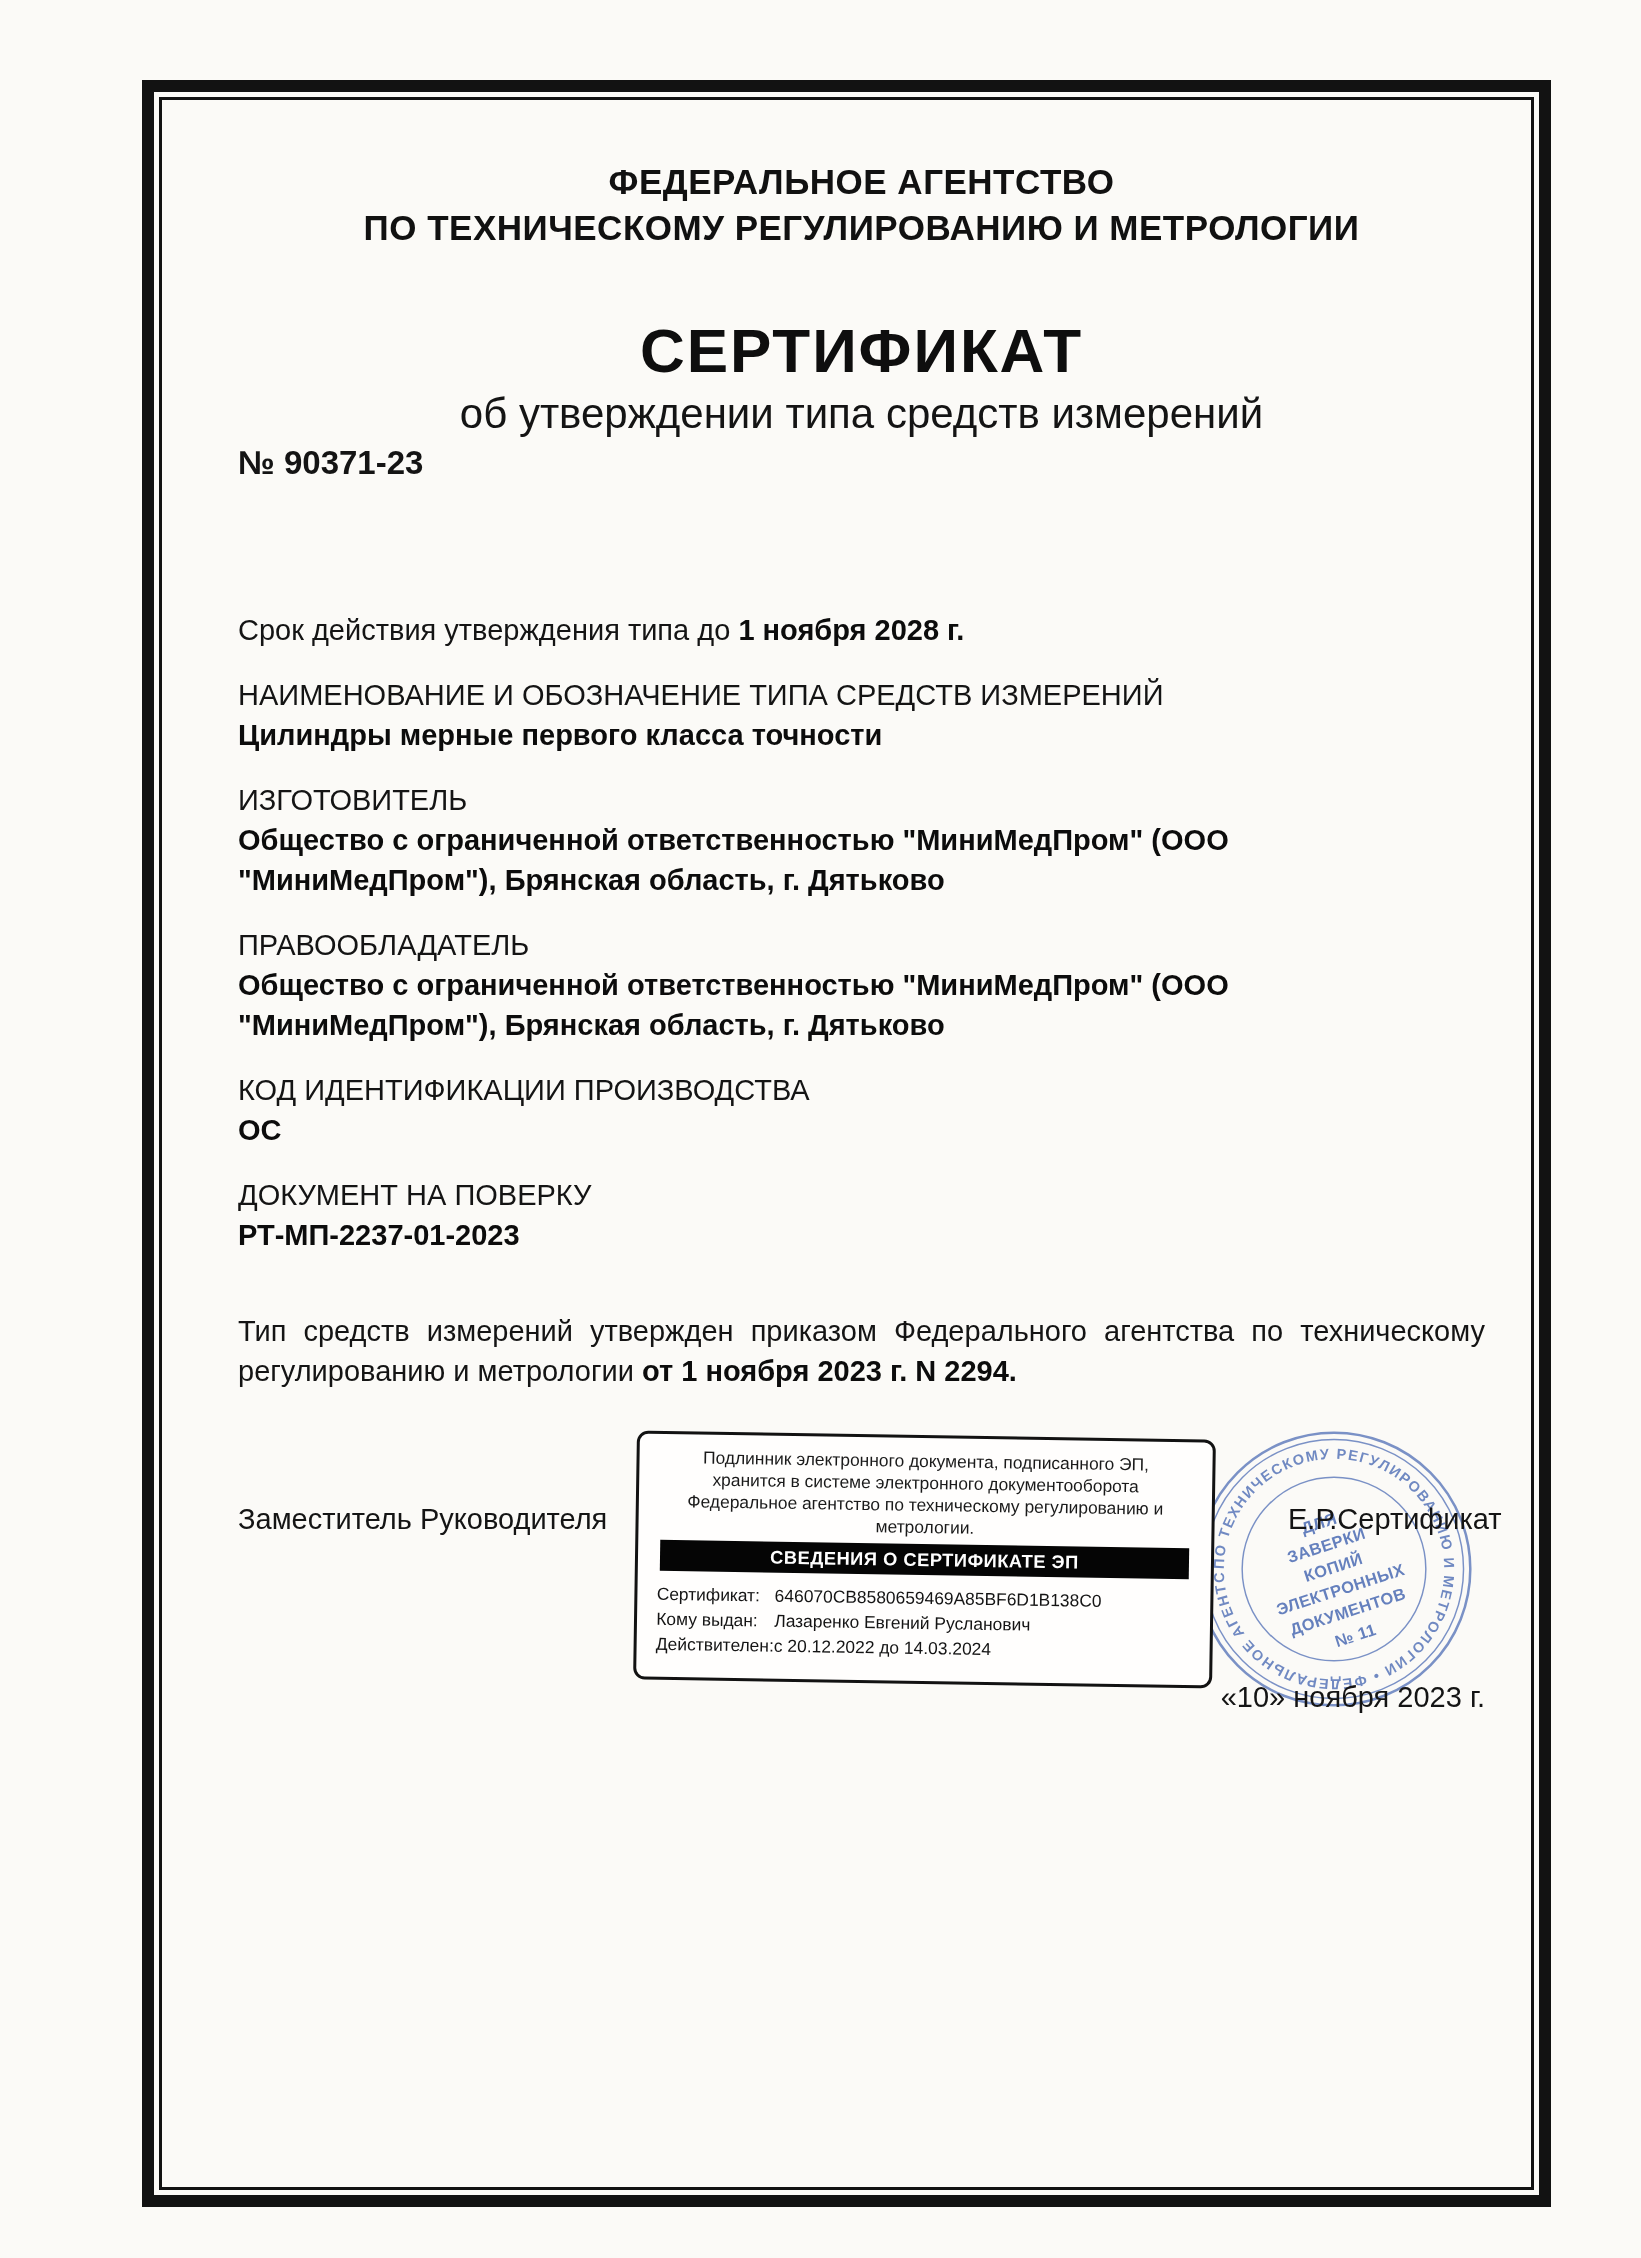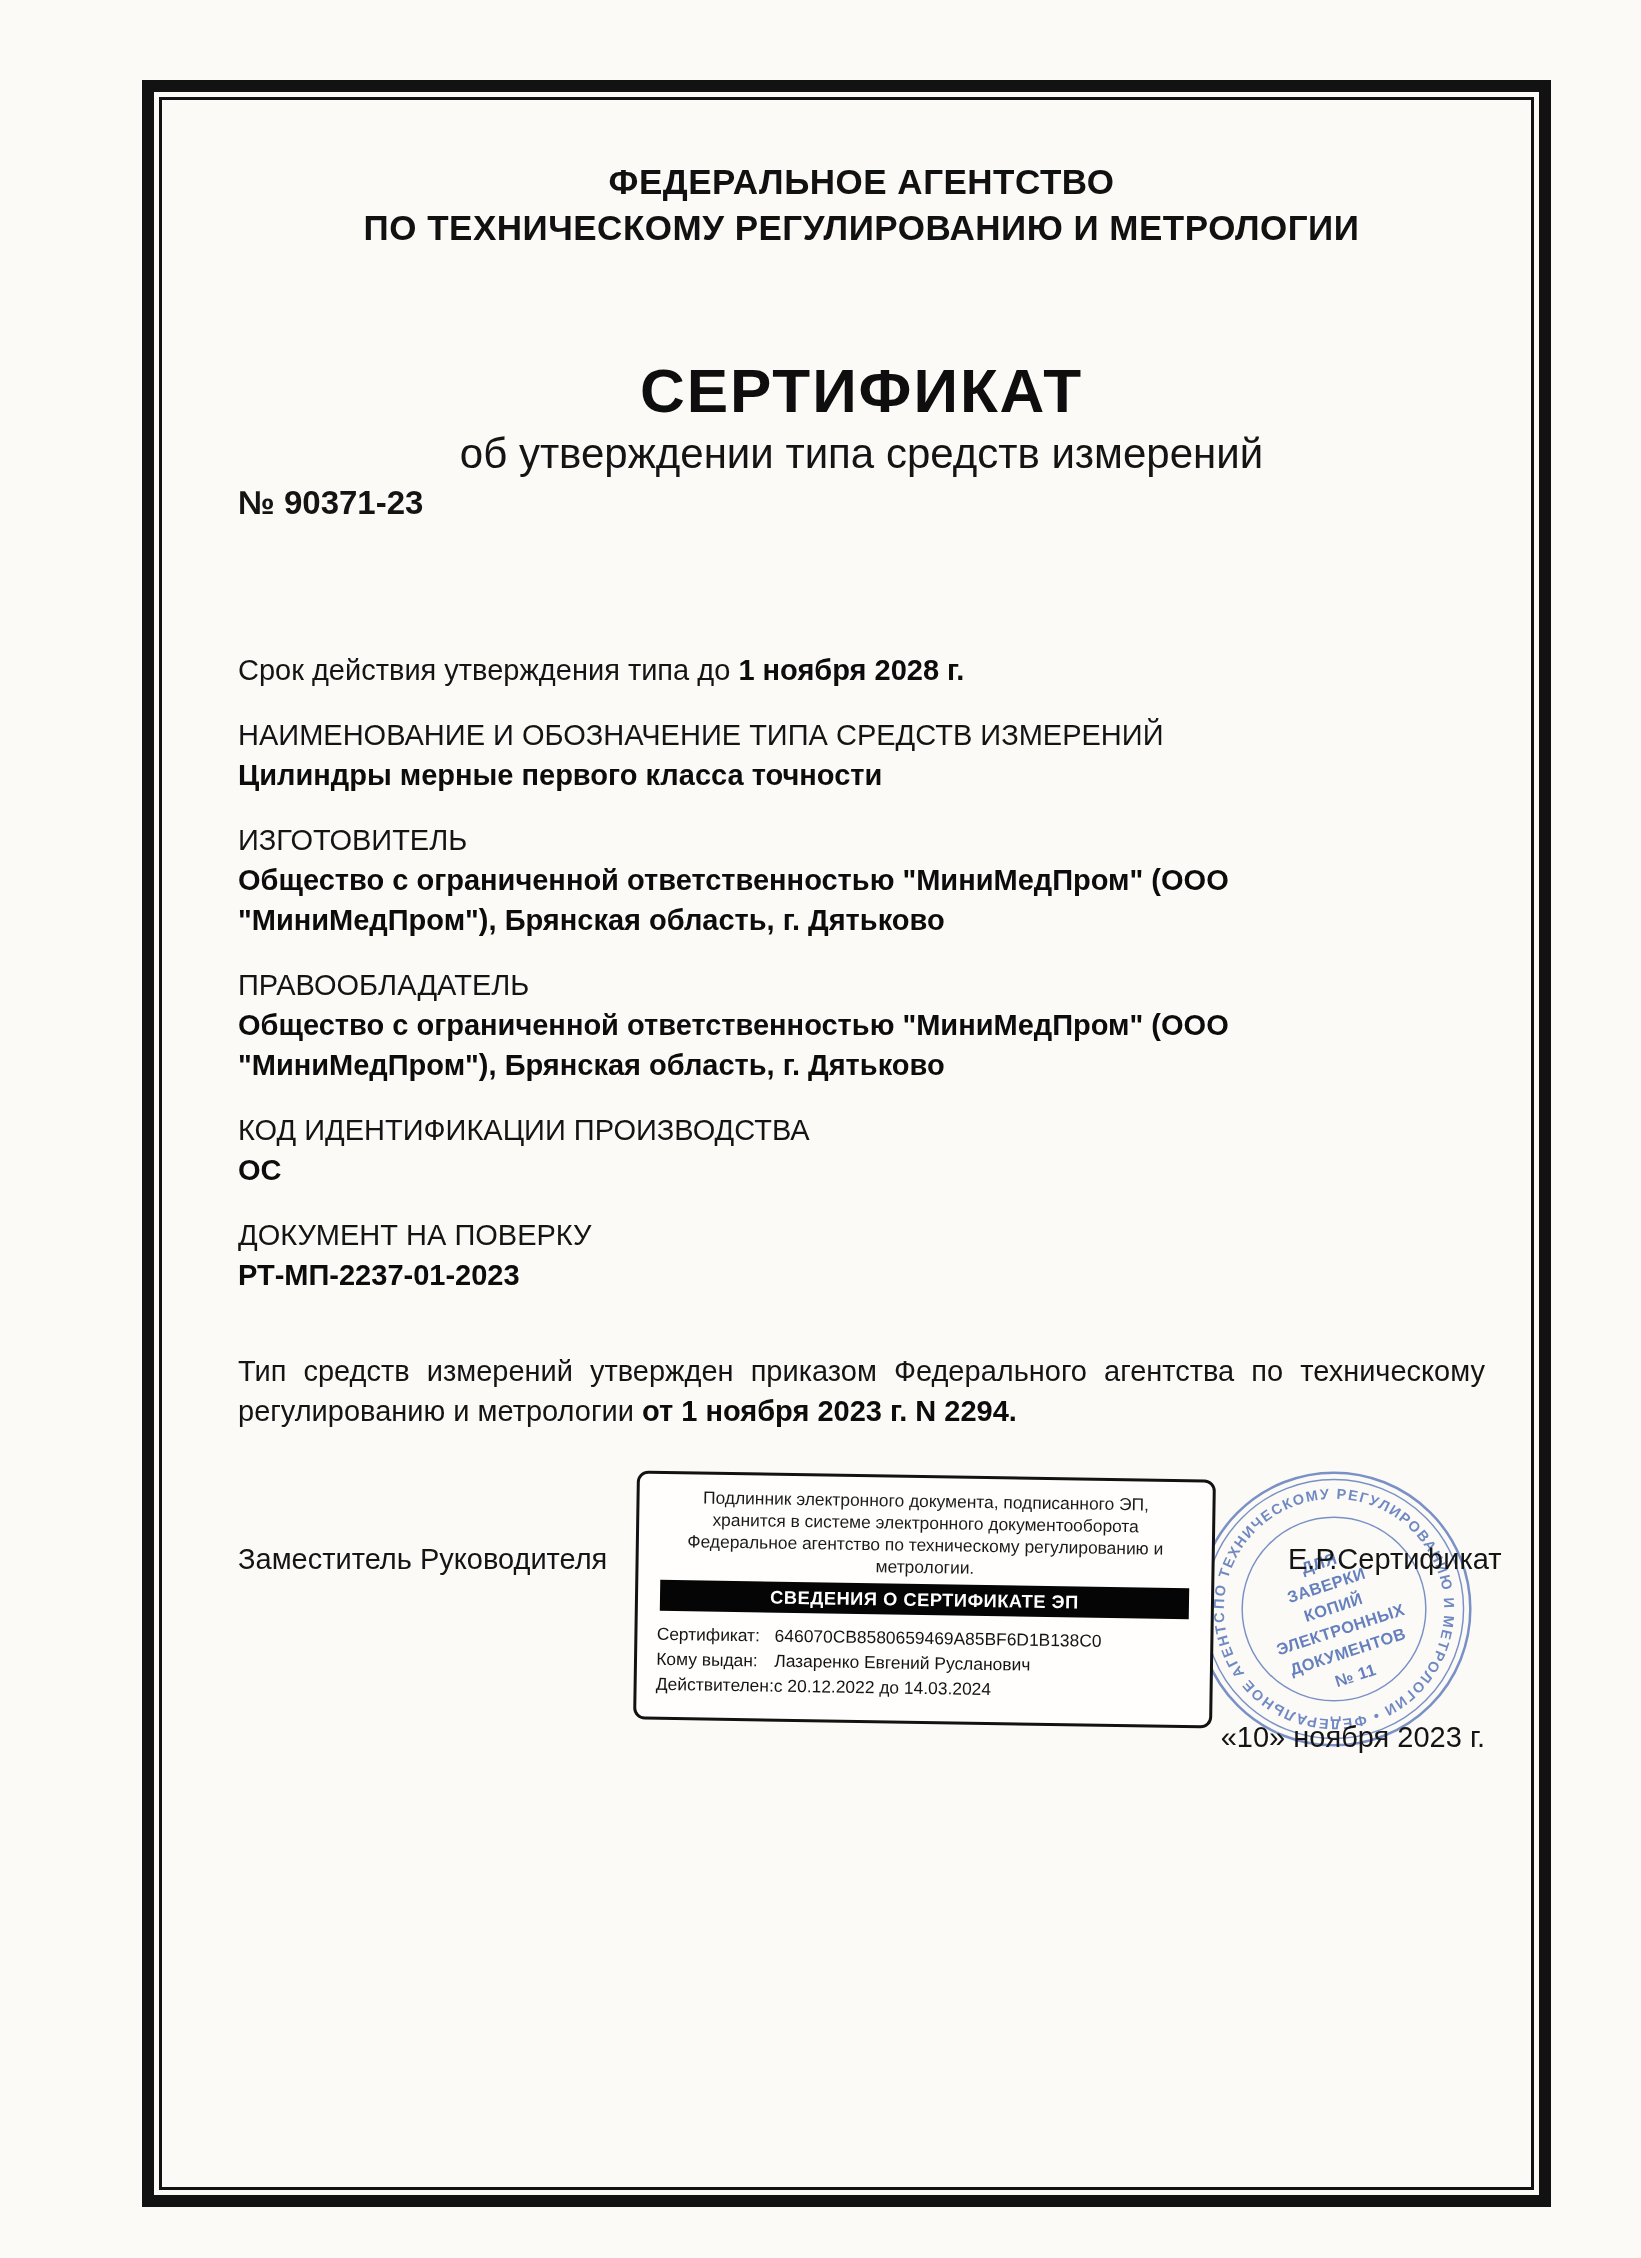--- a/index.html
+++ b/index.html
@@ -27,21 +27,21 @@
     position:absolute; left:238px; top:159px; width:1247px;
   }
 
   .agency {
     text-align:center; font-weight:bold; font-size:35px; line-height:46px;
     letter-spacing:0.5px; color:#111;
   }
 
   .cert-title {
     text-align:center; font-weight:bold; font-size:62px; line-height:64px;
-    letter-spacing:1.9px; margin-top:108px; color:#0e0e0e;
+    letter-spacing:1.9px; margin-top:68px; color:#0e0e0e;
   }
   .cert-subtitle {
     text-align:center; font-size:42px; line-height:42px; margin-top:9.7px;
   }
   .cert-number {
     text-align:left; font-size:33px; font-weight:bold; line-height:42px; margin-top:7.7px;
   }
 
   .body-text { font-size:29px; line-height:40px; }
 

